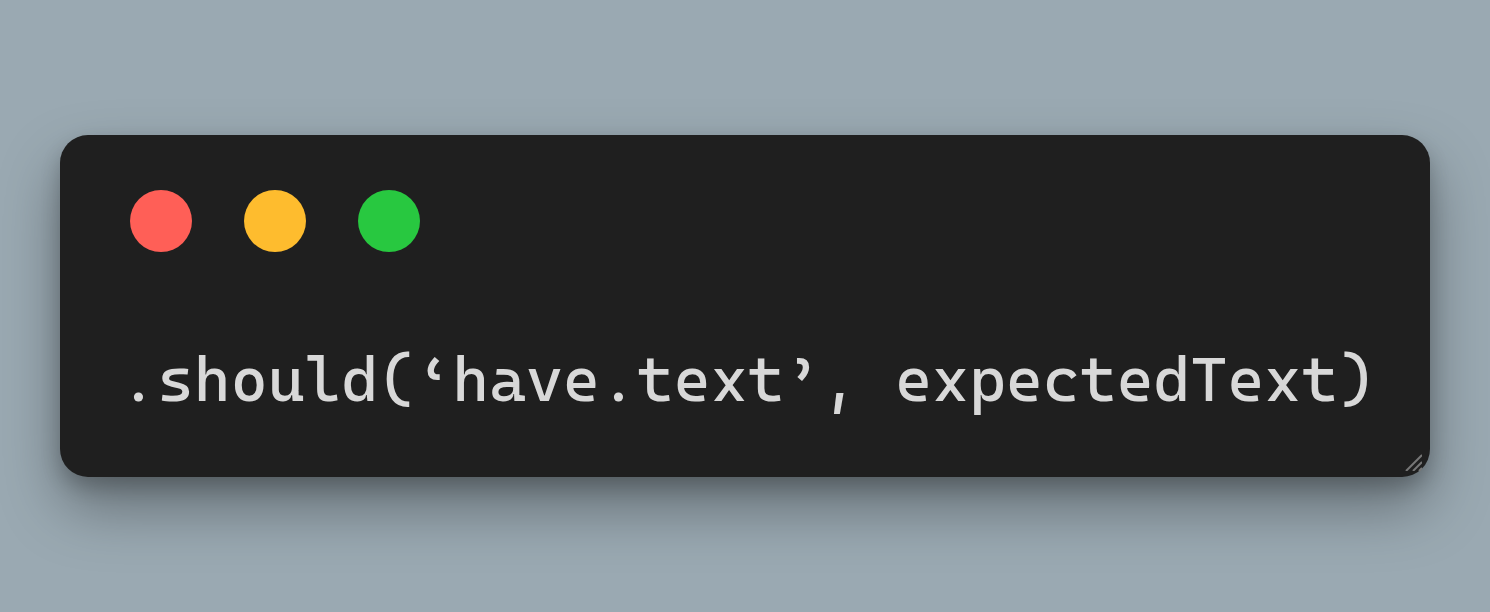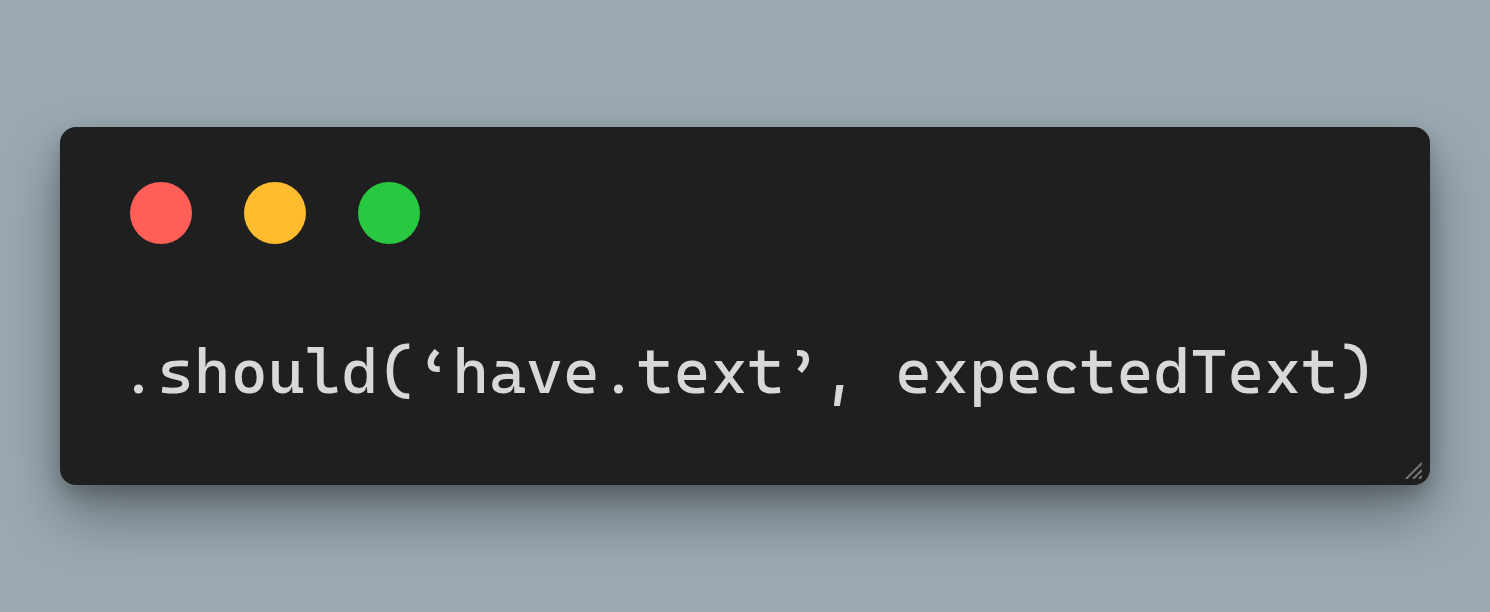--- a/index.html
+++ b/index.html
@@ -12,22 +12,22 @@
       height: 612px;
       background: #9aa9b2;
       display: flex;
       align-items: center;
       justify-content: center;
       font-family: ui-monospace, "SF Mono", "Cascadia Code", Menlo, Consolas, monospace;
     }
     .window {
       width: 1370px;
       background: #1f1f1f;
-      border-radius: 16px;
-      padding: 55px 60px 76px 60px;
+      border-radius: 28px;
+      padding: 55px 60px 60px 60px;
       box-shadow: 0 30px 60px rgba(0,0,0,0.35), 0 10px 20px rgba(0,0,0,0.2);
       position: relative;
     }
     .traffic-lights {
       display: flex;
       gap: 52px;
       margin-bottom: 90px;
       margin-left: 10px;
     }
     .light {

